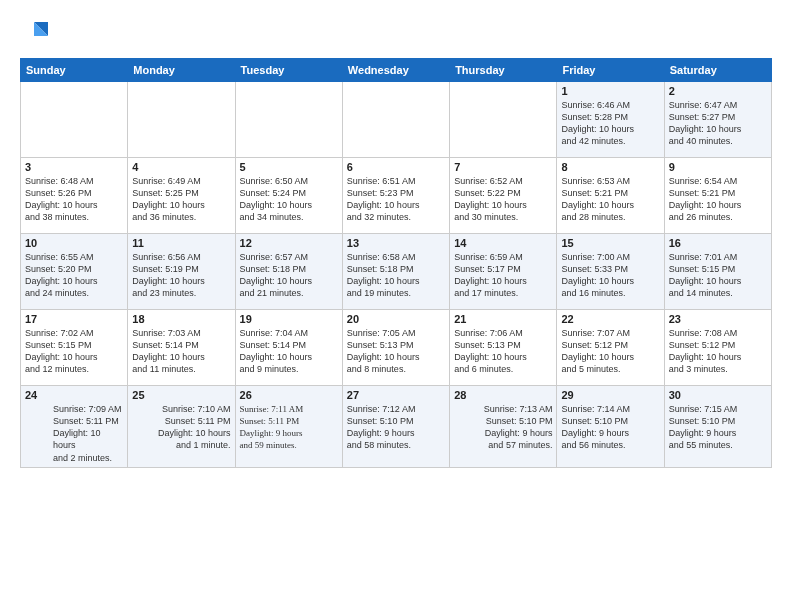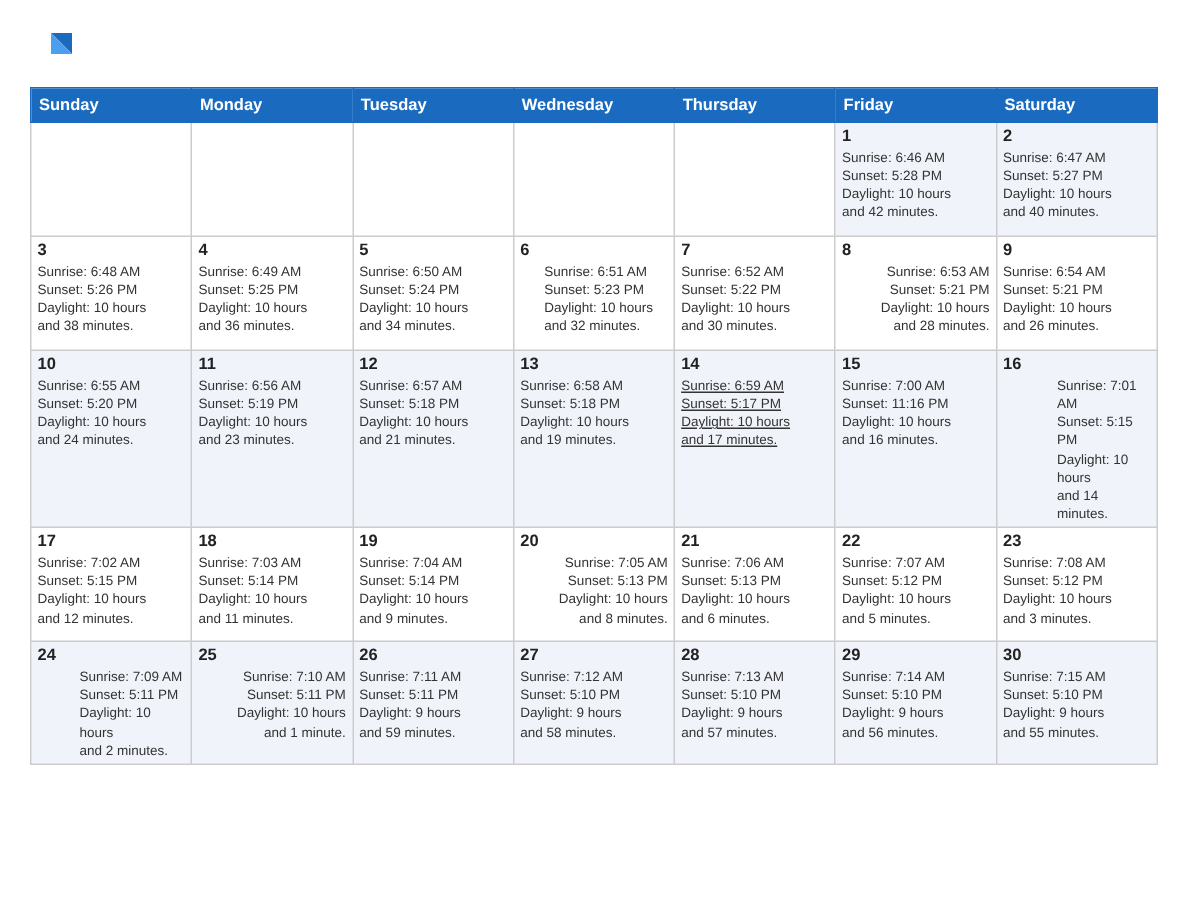--- a/index.html
+++ b/index.html
@@ -168,35 +168,35 @@
           </td>
           <td>
             <span class="day-num">5</span>
             <div class="day-info" style="white-space: pre-line;">Sunrise: 6:50 AM
 Sunset: 5:24 PM
 Daylight: 10 hours
 and 34 minutes.</div>
           </td>
           <td>
             <span class="day-num">6</span>
-            <div class="day-info" style="white-space: pre-line; margin-left: 16px;">Sunrise: 6:51 AM
+            <div class="day-info" style="white-space: pre-line;">Sunrise: 6:51 AM
 Sunset: 5:23 PM
 Daylight: 10 hours
 and 32 minutes.</div>
           </td>
           <td>
             <span class="day-num">7</span>
             <div class="day-info" style="white-space: pre-line;">Sunrise: 6:52 AM
 Sunset: 5:22 PM
 Daylight: 10 hours
 and 30 minutes.</div>
           </td>
           <td>
             <span class="day-num">8</span>
-            <div class="day-info" style="white-space: pre-line; text-align: right;">Sunrise: 6:53 AM
+            <div class="day-info" style="white-space: pre-line;">Sunrise: 6:53 AM
 Sunset: 5:21 PM
 Daylight: 10 hours
 and 28 minutes.</div>
           </td>
           <td>
             <span class="day-num">9</span>
             <div class="day-info" style="white-space: pre-line;">Sunrise: 6:54 AM
 Sunset: 5:21 PM
 Daylight: 10 hours
 and 26 minutes.</div>
@@ -226,35 +226,35 @@
           </td>
           <td>
             <span class="day-num">13</span>
             <div class="day-info" style="white-space: pre-line;">Sunrise: 6:58 AM
 Sunset: 5:18 PM
 Daylight: 10 hours
 and 19 minutes.</div>
           </td>
           <td>
             <span class="day-num">14</span>
-            <div class="day-info" style="white-space: pre-line; text-decoration: underline;">Sunrise: 6:59 AM
+            <div class="day-info" style="white-space: pre-line;">Sunrise: 6:59 AM
 Sunset: 5:17 PM
 Daylight: 10 hours
 and 17 minutes.</div>
           </td>
           <td>
             <span class="day-num">15</span>
             <div class="day-info" style="white-space: pre-line;">Sunrise: 7:00 AM
-Sunset: 11:16 PM
+Sunset: 5:33 PM
 Daylight: 10 hours
 and 16 minutes.</div>
           </td>
           <td>
             <span class="day-num">16</span>
-            <div class="day-info" style="white-space: pre-line; margin-left: 36px;">Sunrise: 7:01 AM
+            <div class="day-info" style="white-space: pre-line;">Sunrise: 7:01 AM
 Sunset: 5:15 PM
 Daylight: 10 hours
 and 14 minutes.</div>
           </td>
         </tr>
         <tr>
           <td>
             <span class="day-num">17</span>
             <div class="day-info" style="white-space: pre-line;">Sunrise: 7:02 AM
 Sunset: 5:15 PM
@@ -270,21 +270,21 @@
           </td>
           <td>
             <span class="day-num">19</span>
             <div class="day-info" style="white-space: pre-line;">Sunrise: 7:04 AM
 Sunset: 5:14 PM
 Daylight: 10 hours
 and 9 minutes.</div>
           </td>
           <td>
             <span class="day-num">20</span>
-            <div class="day-info" style="white-space: pre-line; text-align: right;">Sunrise: 7:05 AM
+            <div class="day-info" style="white-space: pre-line;">Sunrise: 7:05 AM
 Sunset: 5:13 PM
 Daylight: 10 hours
 and 8 minutes.</div>
           </td>
           <td>
             <span class="day-num">21</span>
             <div class="day-info" style="white-space: pre-line;">Sunrise: 7:06 AM
 Sunset: 5:13 PM
 Daylight: 10 hours
 and 6 minutes.</div>
@@ -314,35 +314,35 @@
           </td>
           <td>
             <span class="day-num">25</span>
             <div class="day-info" style="white-space: pre-line; text-align: right;">Sunrise: 7:10 AM
 Sunset: 5:11 PM
 Daylight: 10 hours
 and 1 minute.</div>
           </td>
           <td>
             <span class="day-num">26</span>
-            <div class="day-info" style="white-space: pre-line;">Sunrise: 7:11 AM
+            <div class="day-info" style="white-space: pre-line; font-family: Liberation Serif, serif;">Sunrise: 7:11 AM
 Sunset: 5:11 PM
 Daylight: 9 hours
 and 59 minutes.</div>
           </td>
           <td>
             <span class="day-num">27</span>
             <div class="day-info" style="white-space: pre-line;">Sunrise: 7:12 AM
 Sunset: 5:10 PM
 Daylight: 9 hours
 and 58 minutes.</div>
           </td>
           <td>
             <span class="day-num">28</span>
-            <div class="day-info" style="white-space: pre-line;">Sunrise: 7:13 AM
+            <div class="day-info" style="white-space: pre-line; text-align: right;">Sunrise: 7:13 AM
 Sunset: 5:10 PM
 Daylight: 9 hours
 and 57 minutes.</div>
           </td>
           <td>
             <span class="day-num">29</span>
             <div class="day-info" style="white-space: pre-line;">Sunrise: 7:14 AM
 Sunset: 5:10 PM
 Daylight: 9 hours
 and 56 minutes.</div>

